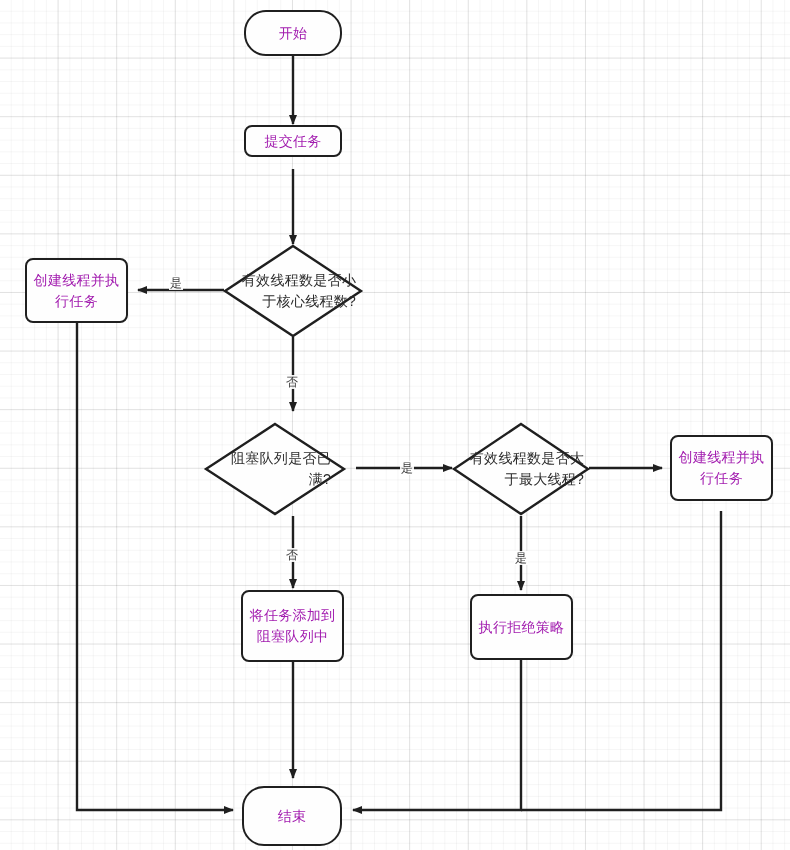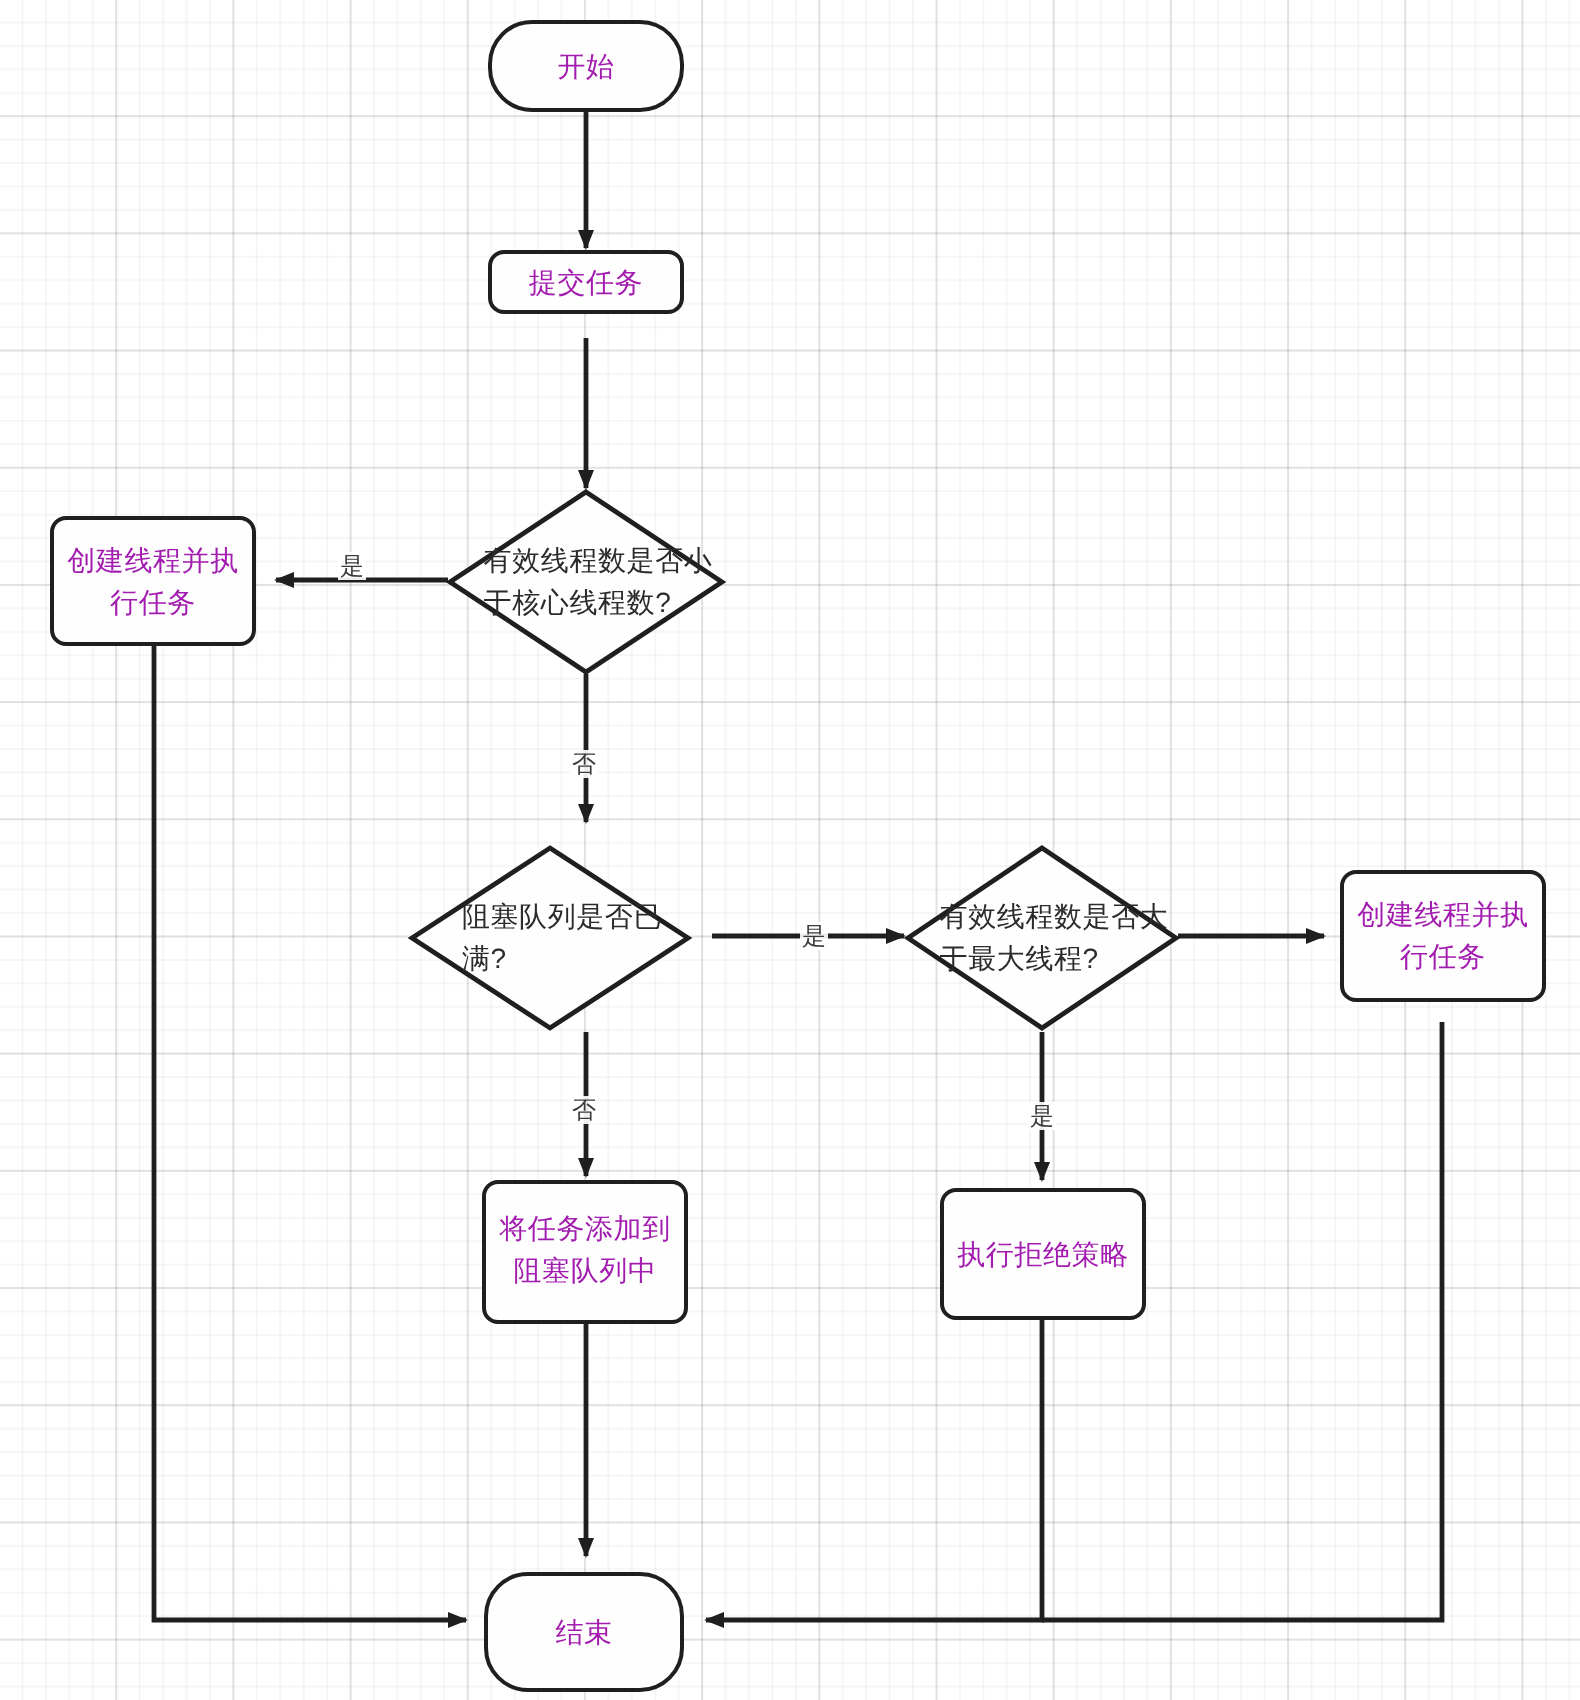--- a/index.html
+++ b/index.html
@@ -73,21 +73,21 @@
   }
   .decision .node-label {
     position: absolute;
     left: 0;
     top: 0;
     width: 100%;
     height: 100%;
     display: flex;
     align-items: center;
     justify-content: center;
-    text-align: left;
+    text-align: right;
     font-size: 14px;
     line-height: 21px;
     color: #2b2b2b;
     letter-spacing: 0.3px;
     z-index: 3;
     pointer-events: none;
   }
   .edge-label {
     position: absolute;
     font-size: 12px;

